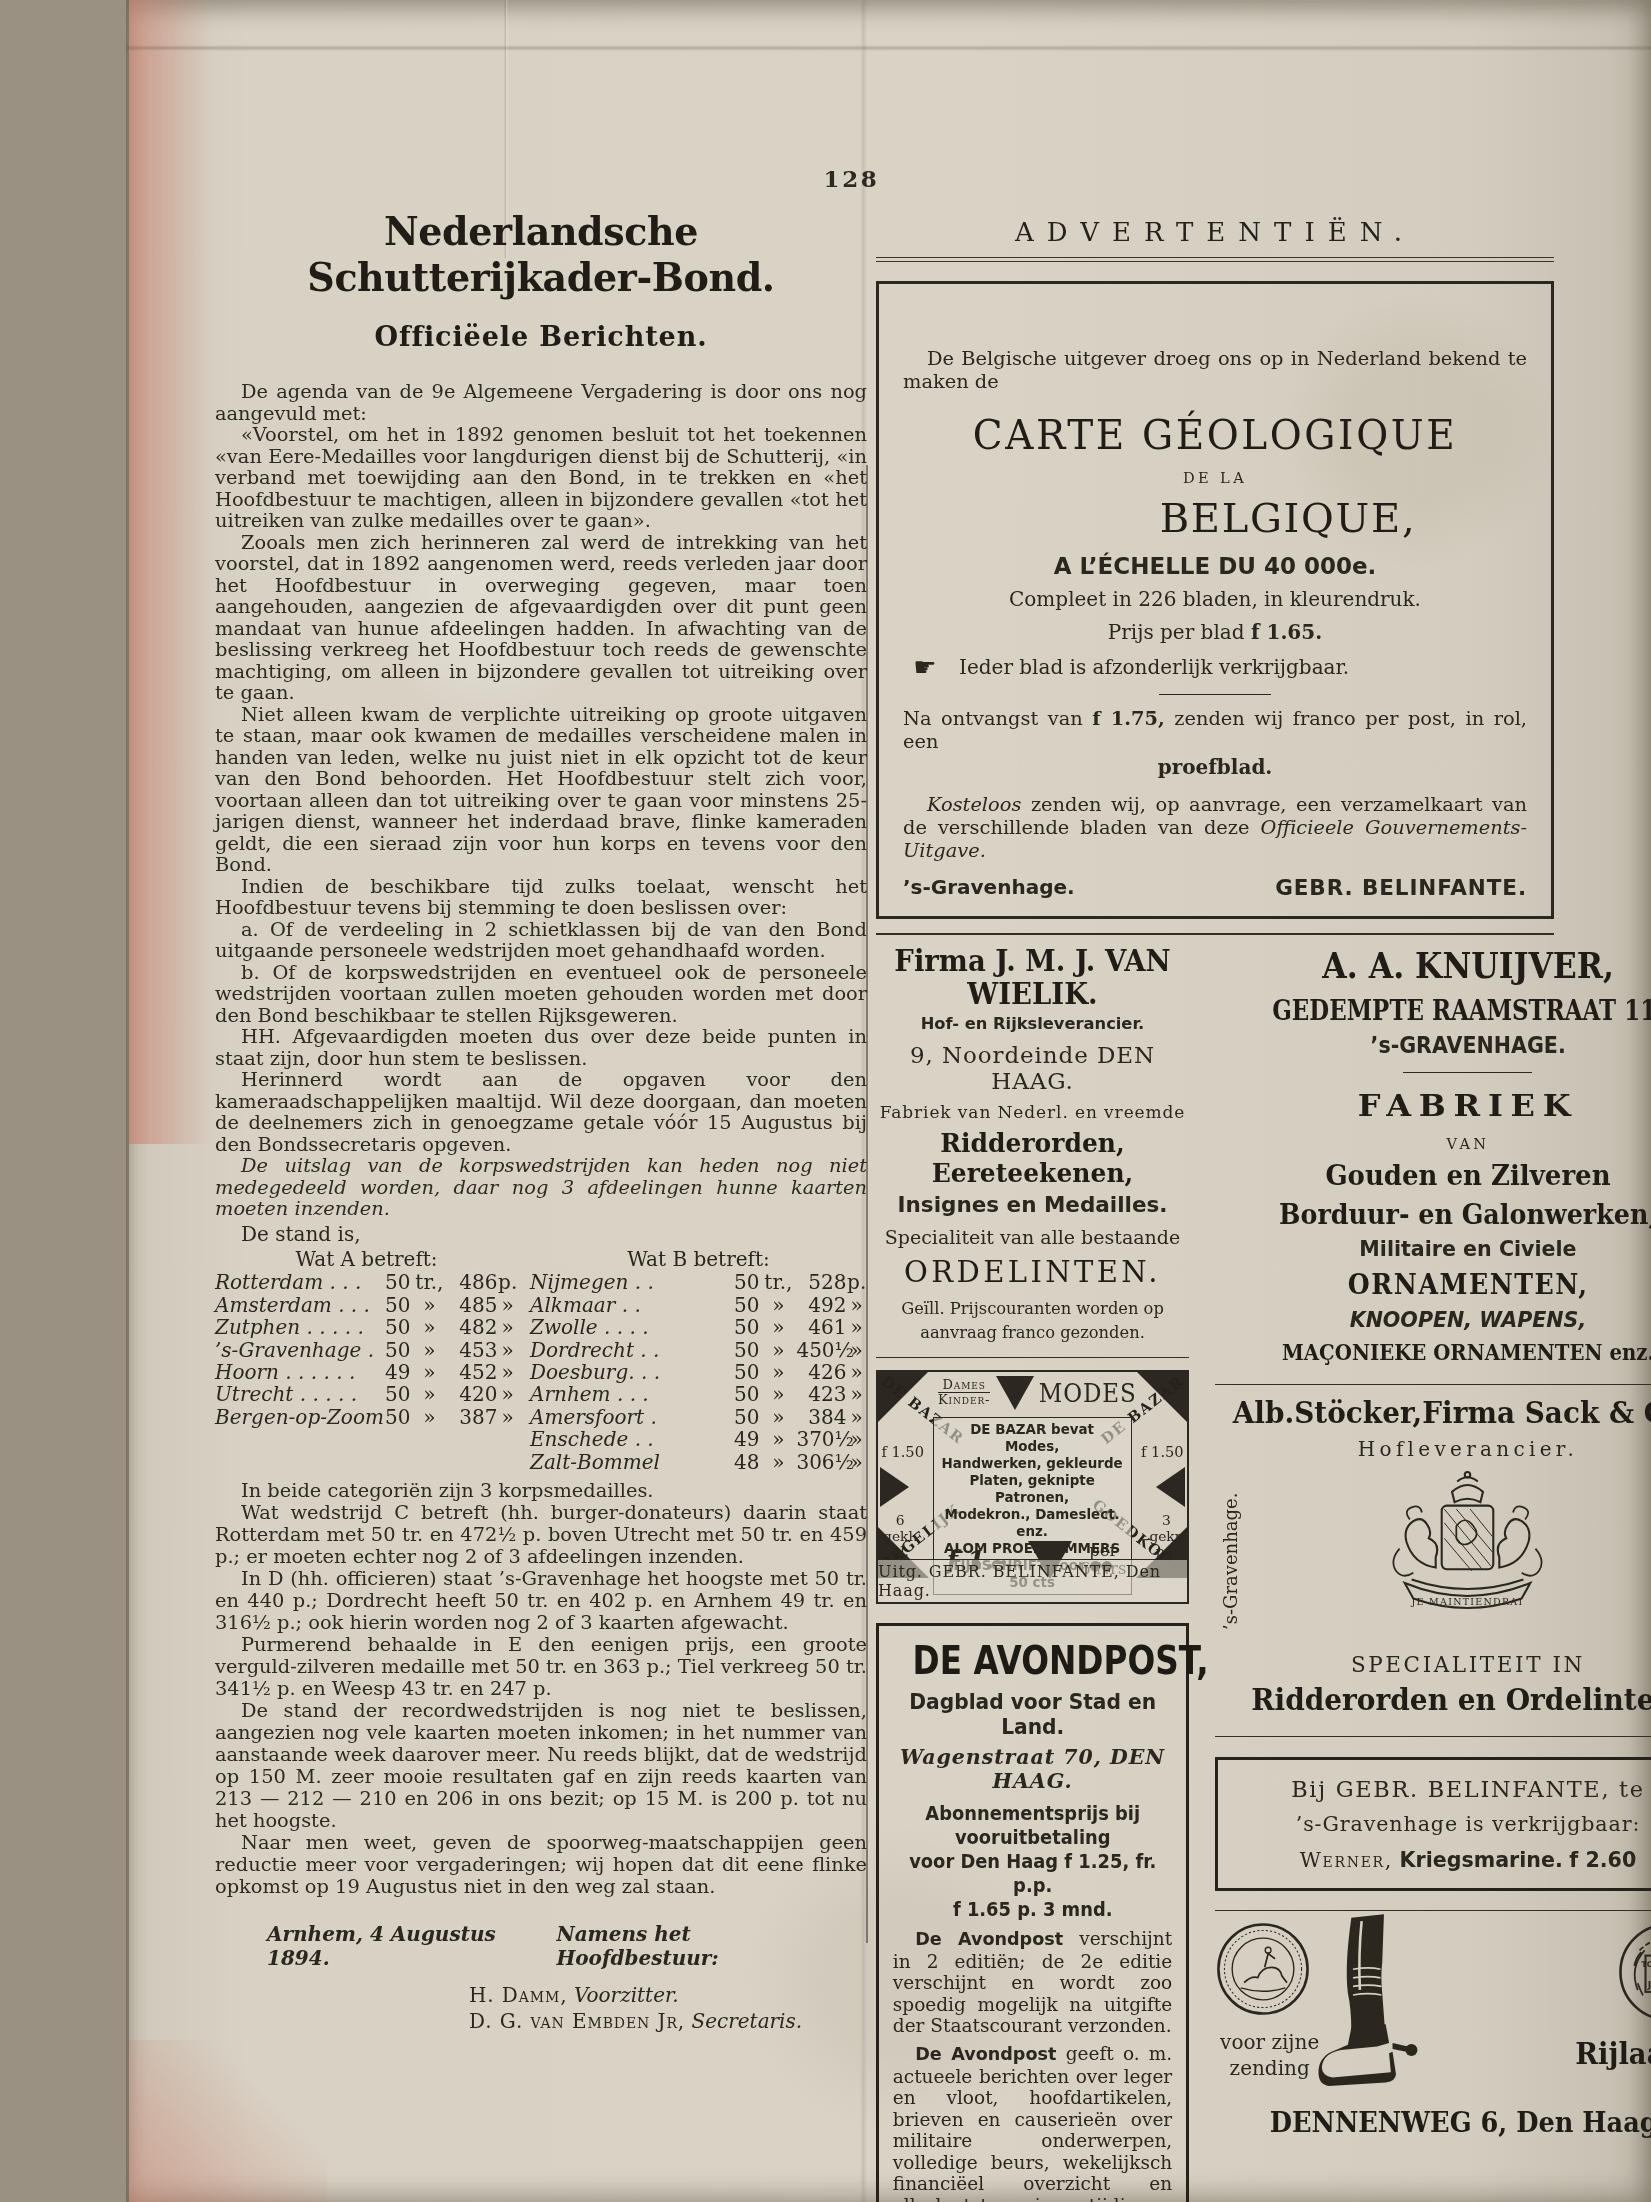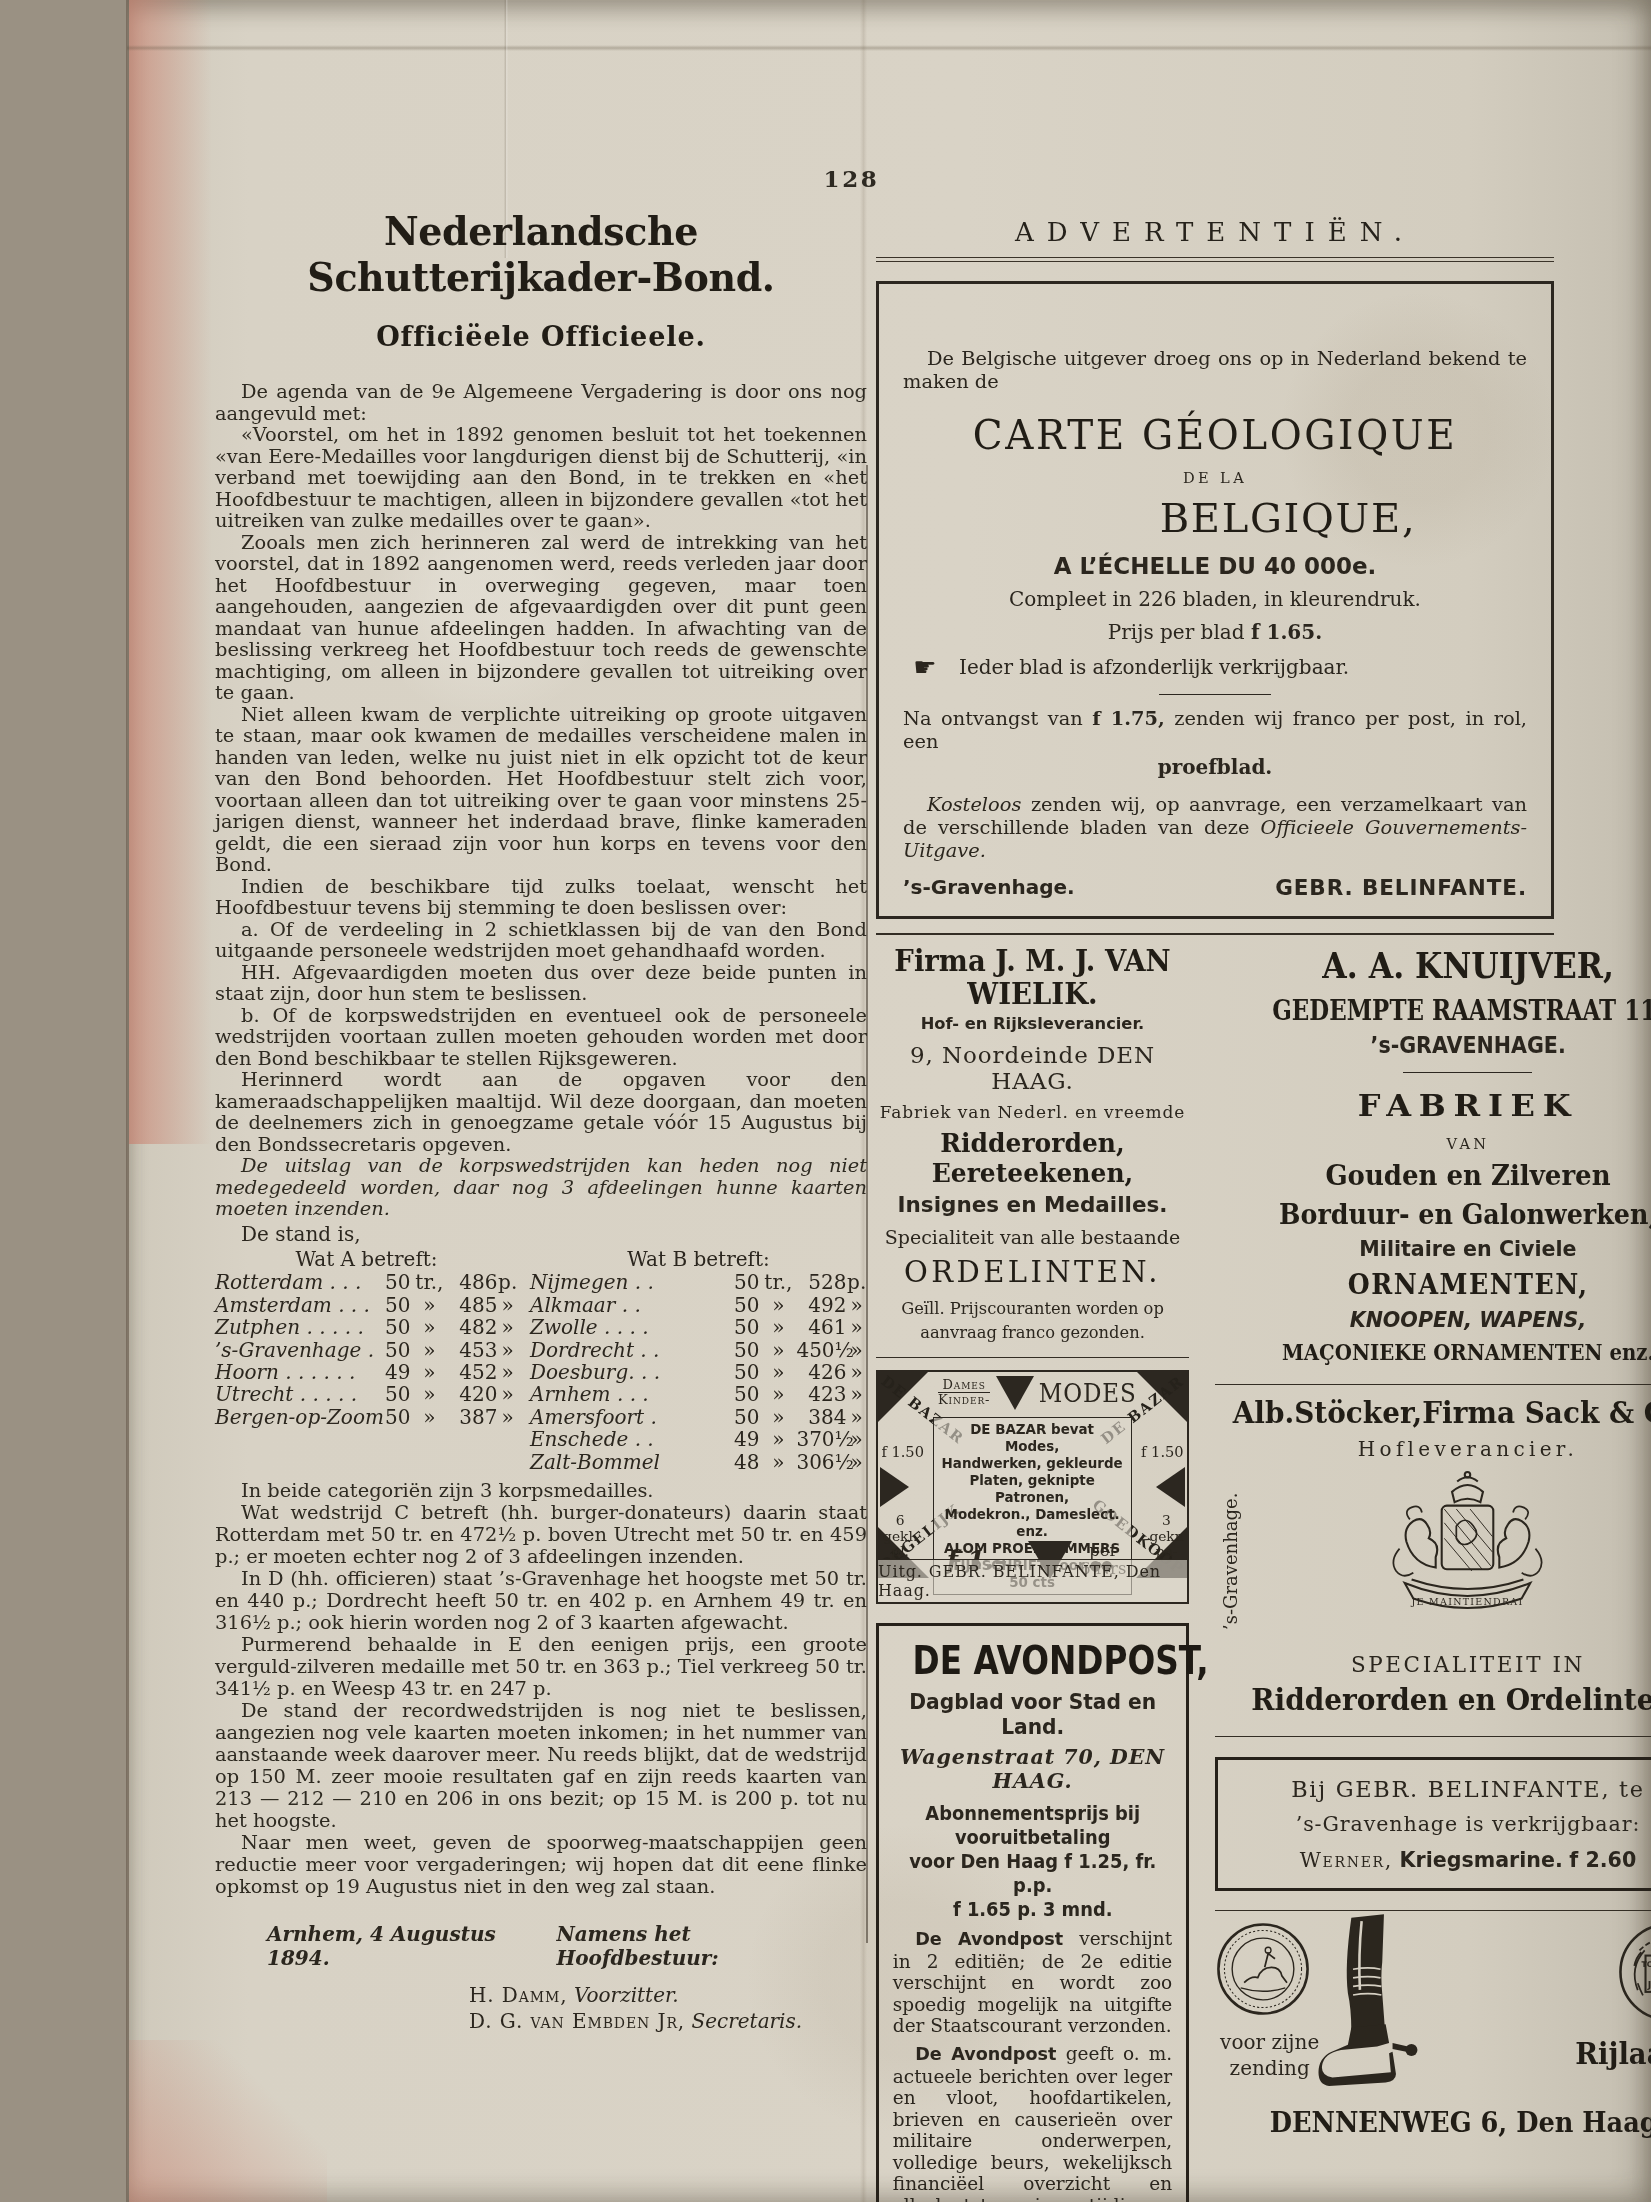--- a/index.html
+++ b/index.html
@@ -215,31 +215,31 @@
 <div class="edge-line"></div>
 <div class="crease-h"></div>
 <div class="crease-v"></div>
 <div class="fold-v"></div>
 
 <div class="page-number">128</div>
 <div class="col-rule"></div>
 
 <div class="article">
   <div class="art-title">Nederlandsche Schutterijkader-Bond.</div>
-  <div class="art-sub">Officiëele Officieele.</div>
+  <div class="art-sub">Officiëele Berichten.</div>
 
   <div class="art-body">
     <p>De agenda van de 9e Algemeene Vergadering is door ons nog aangevuld met:</p>
     <p>«Voorstel, om het in 1892 genomen besluit tot het toekennen «van Eere-Medailles voor langdurigen dienst bij de Schutterij, «in verband met toewijding aan den Bond, in te trekken en «het Hoofdbestuur te machtigen, alleen in bijzondere gevallen «tot het uitreiken van zulke medailles over te gaan».</p>
     <p>Zooals men zich herinneren zal werd de intrekking van het voorstel, dat in 1892 aangenomen werd, reeds verleden jaar door het Hoofdbestuur in overweging gegeven, maar toen aangehouden, aangezien de afgevaardigden over dit punt geen mandaat van hunue afdeelingen hadden. In afwachting van de beslissing verkreeg het Hoofdbestuur toch reeds de gewenschte machtiging, om alleen in bijzondere gevallen tot uitreiking over te gaan.</p>
     <p>Niet alleen kwam de verplichte uitreiking op groote uitgaven te staan, maar ook kwamen de medailles verscheidene malen in handen van leden, welke nu juist niet in elk opzicht tot de keur van den Bond behoorden. Het Hoofdbestuur stelt zich voor, voortaan alleen dan tot uitreiking over te gaan voor minstens 25-jarigen dienst, wanneer het inderdaad brave, flinke kameraden geldt, die een sieraad zijn voor hun korps en tevens voor den Bond.</p>
     <p>Indien de beschikbare tijd zulks toelaat, wenscht het Hoofdbestuur tevens bij stemming te doen beslissen over:</p>
     <p>a. Of de verdeeling in 2 schietklassen bij de van den Bond uitgaande personeele wedstrijden moet gehandhaafd worden.</p>
+    <p>b. Of de korpswedstrijden en eventueel ook de personeele wedstrijden voortaan zullen moeten gehouden worden met door den Bond beschikbaar te stellen Rijksgeweren.</p>
     <p>HH. Afgevaardigden moeten dus over deze beide punten in staat zijn, door hun stem te beslissen.</p>
-    <p>b. Of de korpswedstrijden en eventueel ook de personeele wedstrijden voortaan zullen moeten gehouden worden met door den Bond beschikbaar te stellen Rijksgeweren.</p>
     <p>Herinnerd wordt aan de opgaven voor den kameraadschappelijken maaltijd. Wil deze doorgaan, dan moeten de deelnemers zich in genoegzame getale vóór 15 Augustus bij den Bondssecretaris opgeven.</p>
     <p class="ital">De uitslag van de korpswedstrijden kan heden nog niet medegedeeld worden, daar nog 3 afdeelingen hunne kaarten moeten inzenden.</p>
   </div>
 
   <div class="stand-intro">De stand is,</div>
 
   <div class="standings">
     <div class="stand-col a">
       <div class="stand-head">Wat A betreft:</div>
       <div>

